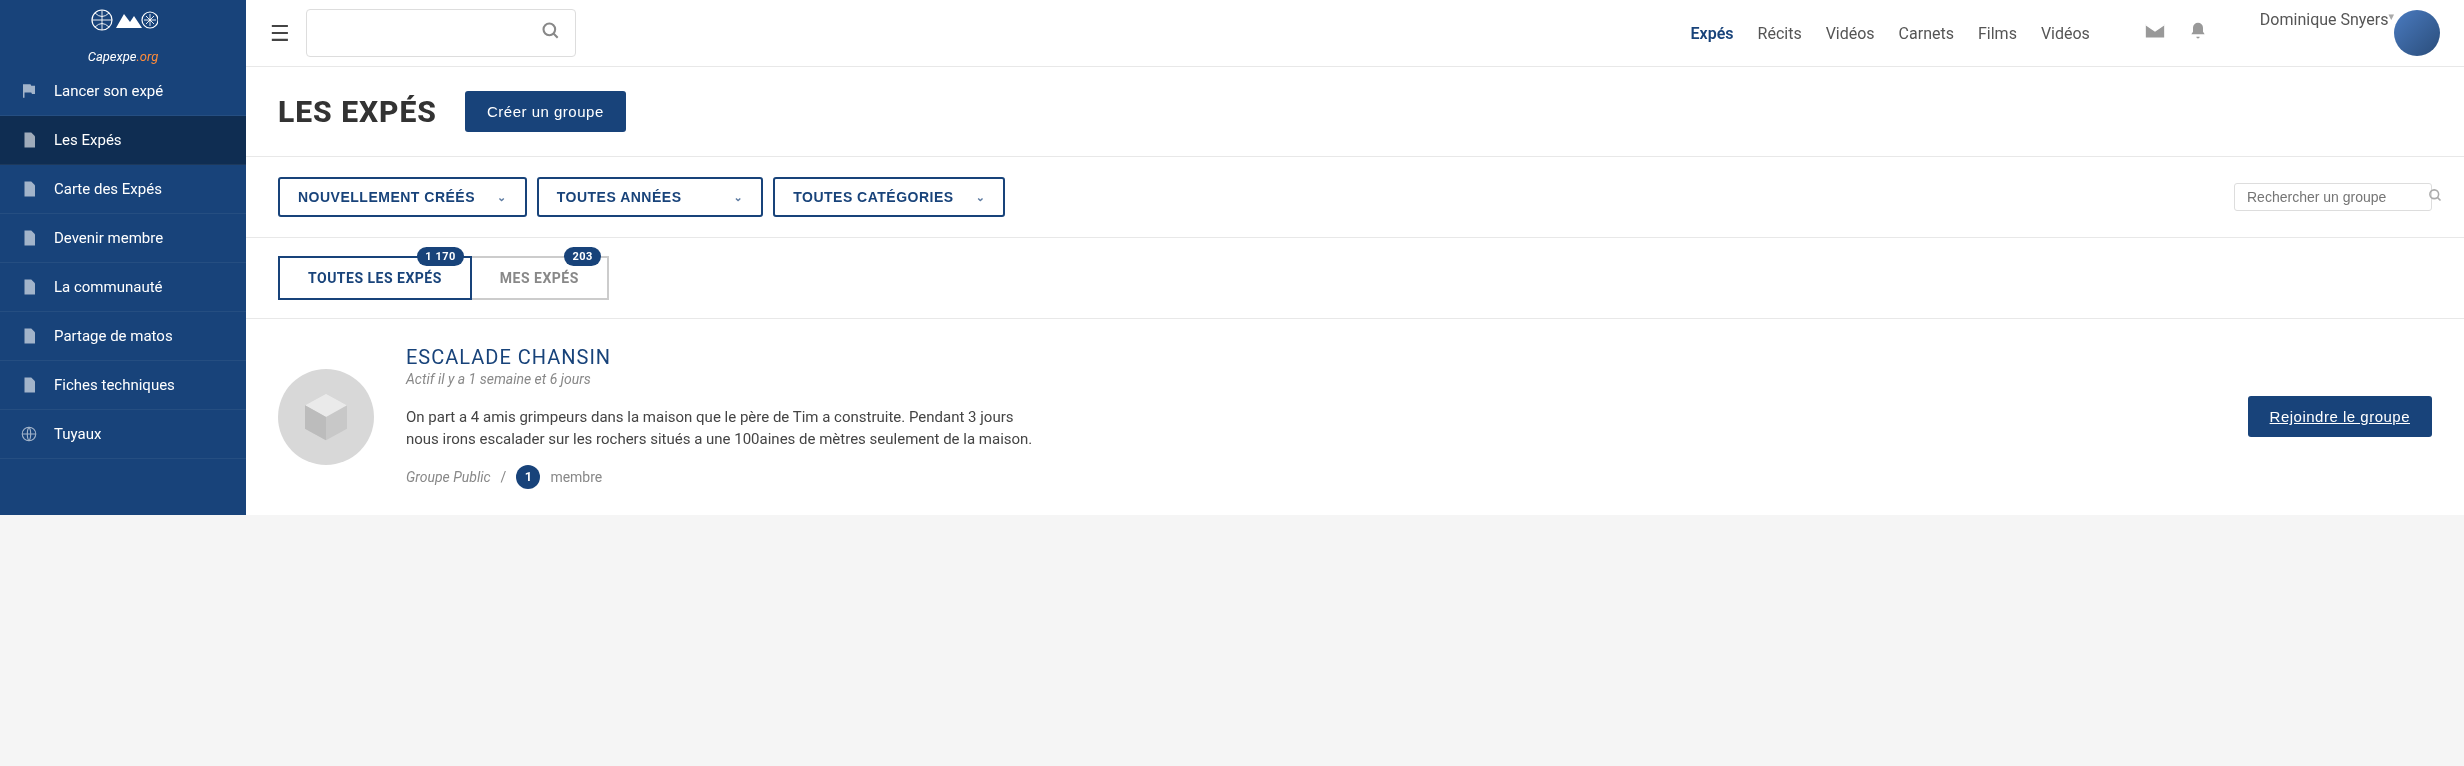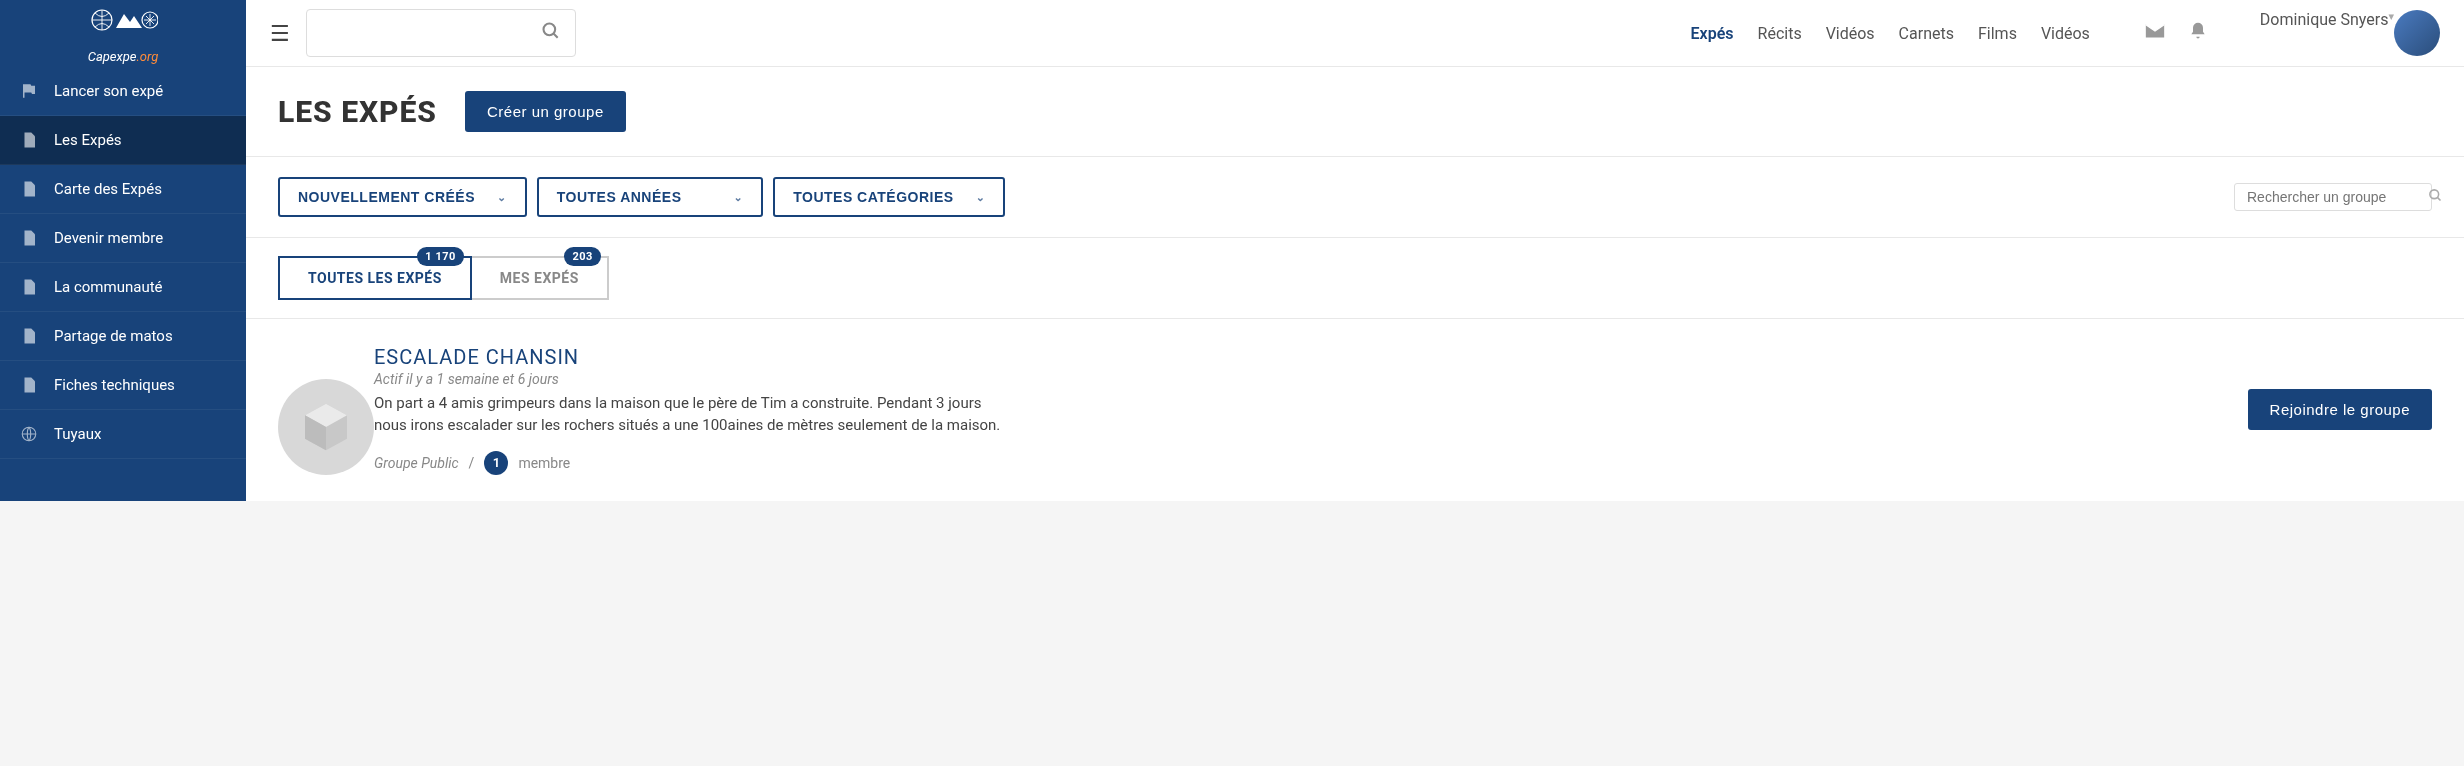--- a/index.html
+++ b/index.html
@@ -49,29 +49,29 @@
 .group-search .sicon { color: #999; font-size: 15px; }
 
 
 .tabs-row { display: flex; padding: 18px 32px 18px; position: relative; }
 .tab { border: 2px solid #18437a; padding: 12px 28px; font-size: 14px; font-weight: 700; color: #18437a; background: #fff; cursor: pointer; position: relative; letter-spacing: 0.5px; }
 .tab.active { color: #18437a; }
 .tab:not(.active) { color: #888; border-color: #ccc; border-left: none; }
 .badge { position: absolute; top: -11px; right: 6px; background: #18437a; color: #fff; font-size: 11px; font-weight: 700; padding: 3px 8px; border-radius: 10px; }
 
 
-.group-card { display: flex; padding: 26px 32px; align-items: flex-end; }
+.group-card { display: flex; padding: 26px 32px; gap: 32px; align-items: center; }
 .group-avatar { width: 96px; height: 96px; border-radius: 50%; background: #d8d8d8; display: flex; align-items: center; justify-content: center; flex-shrink: 0; }
 .group-body { flex: 1; }
 .group-title { color: #18437a; font-size: 20px; font-weight: 400; letter-spacing: 1px; margin-bottom: 2px; }
-.group-meta { color: #888; font-style: italic; font-size: 14px; margin-bottom: 6px; }
+.group-meta { color: #888; font-style: italic; font-size: 14px; margin-bottom: 20px; }
 .group-desc { color: #444; font-size: 15px; line-height: 1.45; max-width: 640px; margin-bottom: 14px; }
 .group-footer { display: flex; align-items: center; gap: 10px; color: #888; font-size: 14px; }
 .group-footer .count { background: #18437a; color: #fff; width: 24px; height: 24px; border-radius: 50%; display: inline-flex; align-items: center; justify-content: center; font-size: 13px; font-weight: 600; }
-.join-btn { background: #18437a; color: #fff; border: none; padding: 12px 22px; font-size: 15px; border-radius: 3px; cursor: pointer; letter-spacing: 0.5px; align-self: center; }
+.join-btn { background: #18437a; color: #fff; border: none; padding: 12px 22px; font-size: 15px; border-radius: 3px; cursor: pointer; letter-spacing: 0.5px; align-self: center; text-decoration: underline; }
 .spacer-line { border-top: 1px solid #e8e8e8; }
 </style>
 </head>
 <body>
 
 <div class="app">
 
   <aside class="sidebar">
     <div class="logo-area">
       <div class="logo-wrap">

